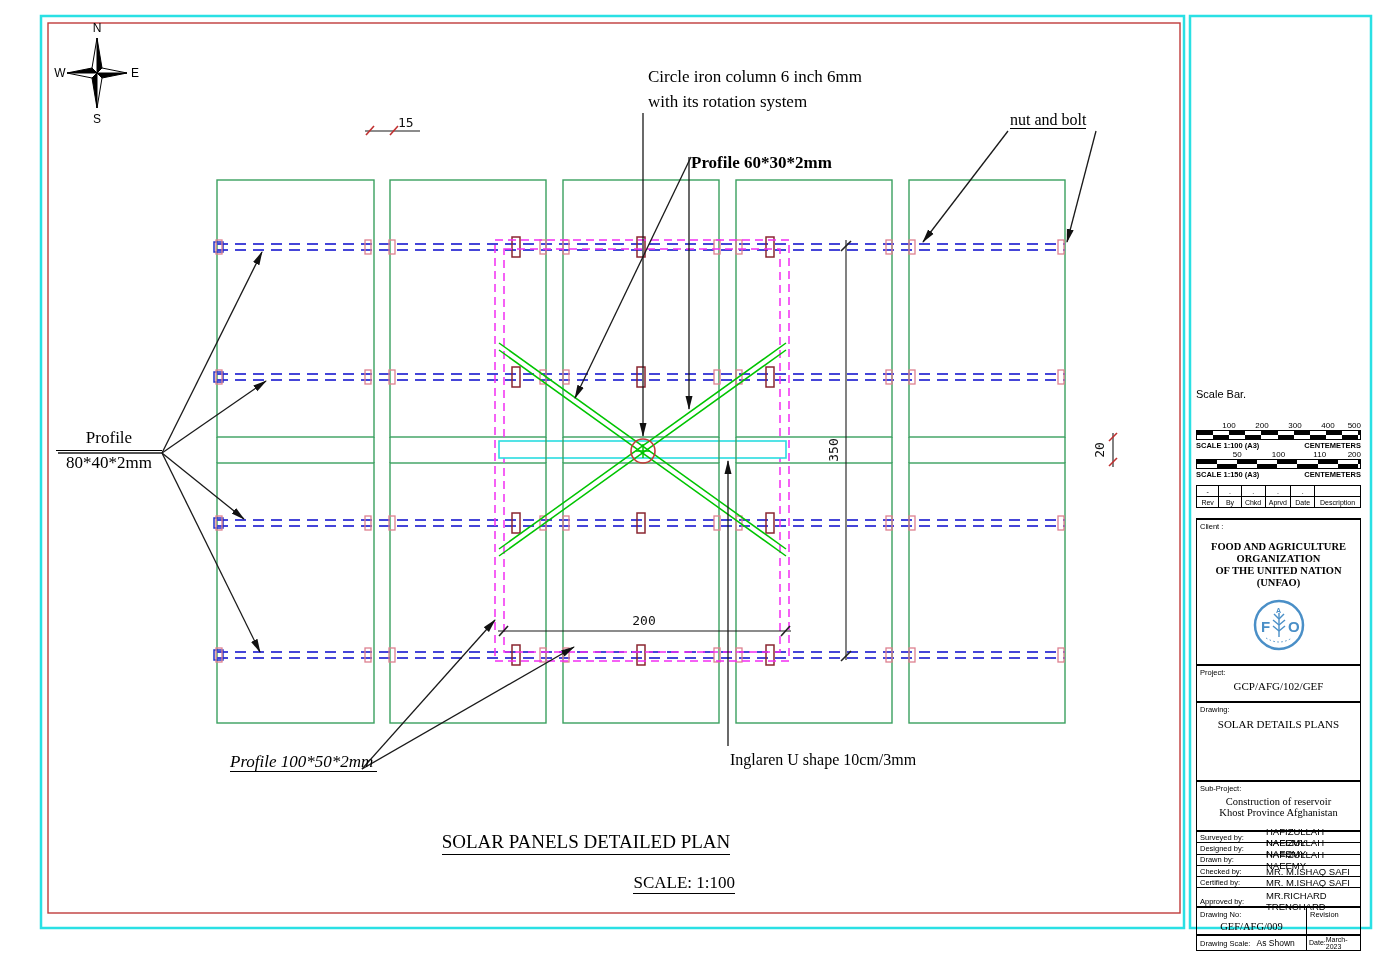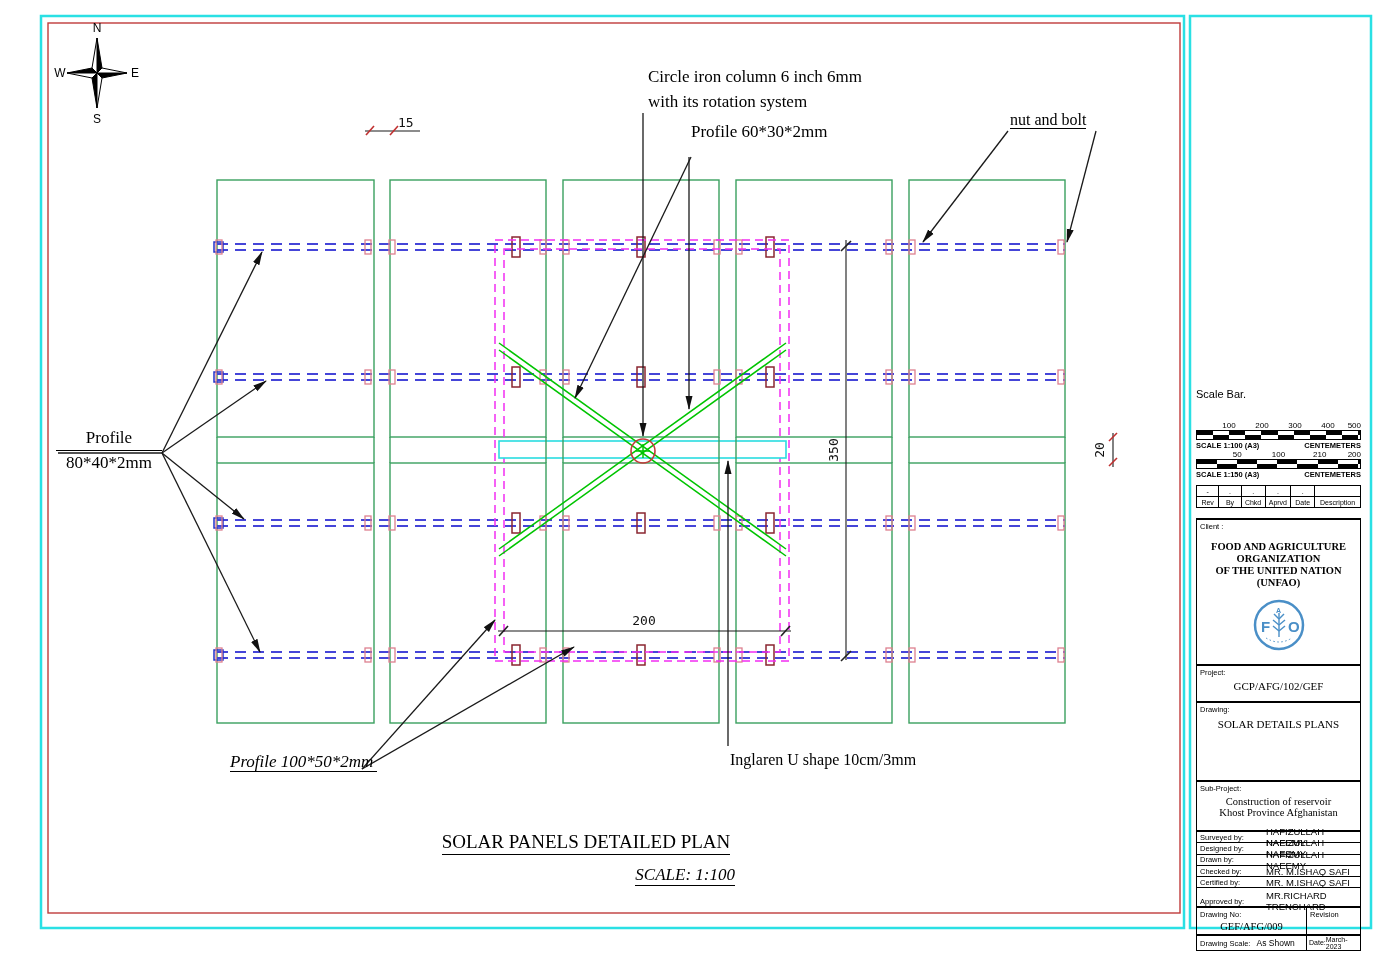--- a/index.html
+++ b/index.html
@@ -24,21 +24,21 @@
   .leader{stroke:#1a1a1a;stroke-width:1.3;fill:none;}
   .dim-text{font-family:"DejaVu Sans Mono",monospace;font-size:13px;fill:#111;}
   .compass-black{fill:#000;stroke:#000;stroke-width:1;}
   .compass-white{fill:#fff;stroke:#000;stroke-width:1;}
   .compass-label{font-family:"Liberation Sans",sans-serif;font-size:12px;fill:#000;}
   
   .ann{position:absolute;font-size:17px;line-height:25px;white-space:nowrap;}
   .u{border-bottom:1.5px solid #000;}
   .title-wrap{position:absolute;left:437px;top:831px;width:298px;text-align:center;}
   .title-wrap .t1{font-size:19px;display:inline-block;border-bottom:1.5px solid #000;padding-bottom:1px;}
-  .title-wrap .t2{text-align:right;margin-top:10px;font-style:italic;}
+  .title-wrap .t2{text-align:right;margin-top:18px;}
   .title-wrap .t2 span{font-size:17px;display:inline-block;border-bottom:1.5px solid #000;}
   
   .tb{position:absolute;left:1196px;top:388px;width:165px;font-family:"Liberation Sans",sans-serif;}
   .tb-abs{position:absolute;left:0;width:165px;}
   .sb-title{font-size:11px;}
   .ticks{position:relative;height:9px;font-size:8px;}
   .ticks span{position:absolute;transform:translateX(-50%);}
   .ticks span.last{transform:translateX(-100%);}
   .sbar{height:10px;border:1px solid #000;box-sizing:border-box;}
   .sbar .r1{height:4px;background:repeating-linear-gradient(90deg,#000 0 16.1px,#fff 16.1px 32.2px);}
@@ -256,21 +256,21 @@
     <line class="leader" x1="362" y1="769" x2="495" y2="620" marker-end="url(#arr)"></line>
     <line class="leader" x1="362" y1="769" x2="574" y2="647" marker-end="url(#arr)"></line>
     <line class="leader" x1="728" y1="746" x2="728" y2="461" marker-end="url(#arr)"></line>
   </g>
 </svg>
 
 <div class="ann" style="left:648px;top:64px;">
   <div>Circle iron column 6 inch 6mm</div>
   <div>with its rotation system</div>
 </div>
-<div class="ann" style="left:691px;top:119px;">Profile 60*30*2mm</div>
+<div class="ann" style="left:691px;top:150px;font-weight:bold;">Profile 60*30*2mm</div>
 <div class="ann" style="left:1010px;top:107px;font-size:16px;">
   <span class="u">nut and bolt</span>
 </div>
 <div class="ann" style="left:56px;top:426px;width:106px;text-align:center;line-height:24px;">
   <div class="u">Profile</div>
   <div>80*40*2mm</div>
 </div>
 <div class="ann" style="left:230px;top:749px;font-style:italic;">
   <span class="u" style="padding-right:4px;">Profile 100*50*2mm</span>
 </div>
@@ -300,21 +300,21 @@
     <div class="scap">
       <span>SCALE 1:100 (A3)</span>
       <span>CENTEMETERS</span>
     </div>
   </div>
 
   <div class="tb-abs" style="top:62px;">
     <div class="ticks">
       <span style="left:25%">50</span>
       <span style="left:50%">100</span>
-      <span style="left:75%">210</span>
+      <span style="left:75%">110</span>
       <span class="last" style="left:100%">200</span>
     </div>
     <div class="sbar">
       <div class="r3"></div>
           <div class="r4"></div>
     </div>
     <div class="scap">
       <span>SCALE 1:150 (A3)</span>
       <span>CENTEMETERS</span>
     </div>

